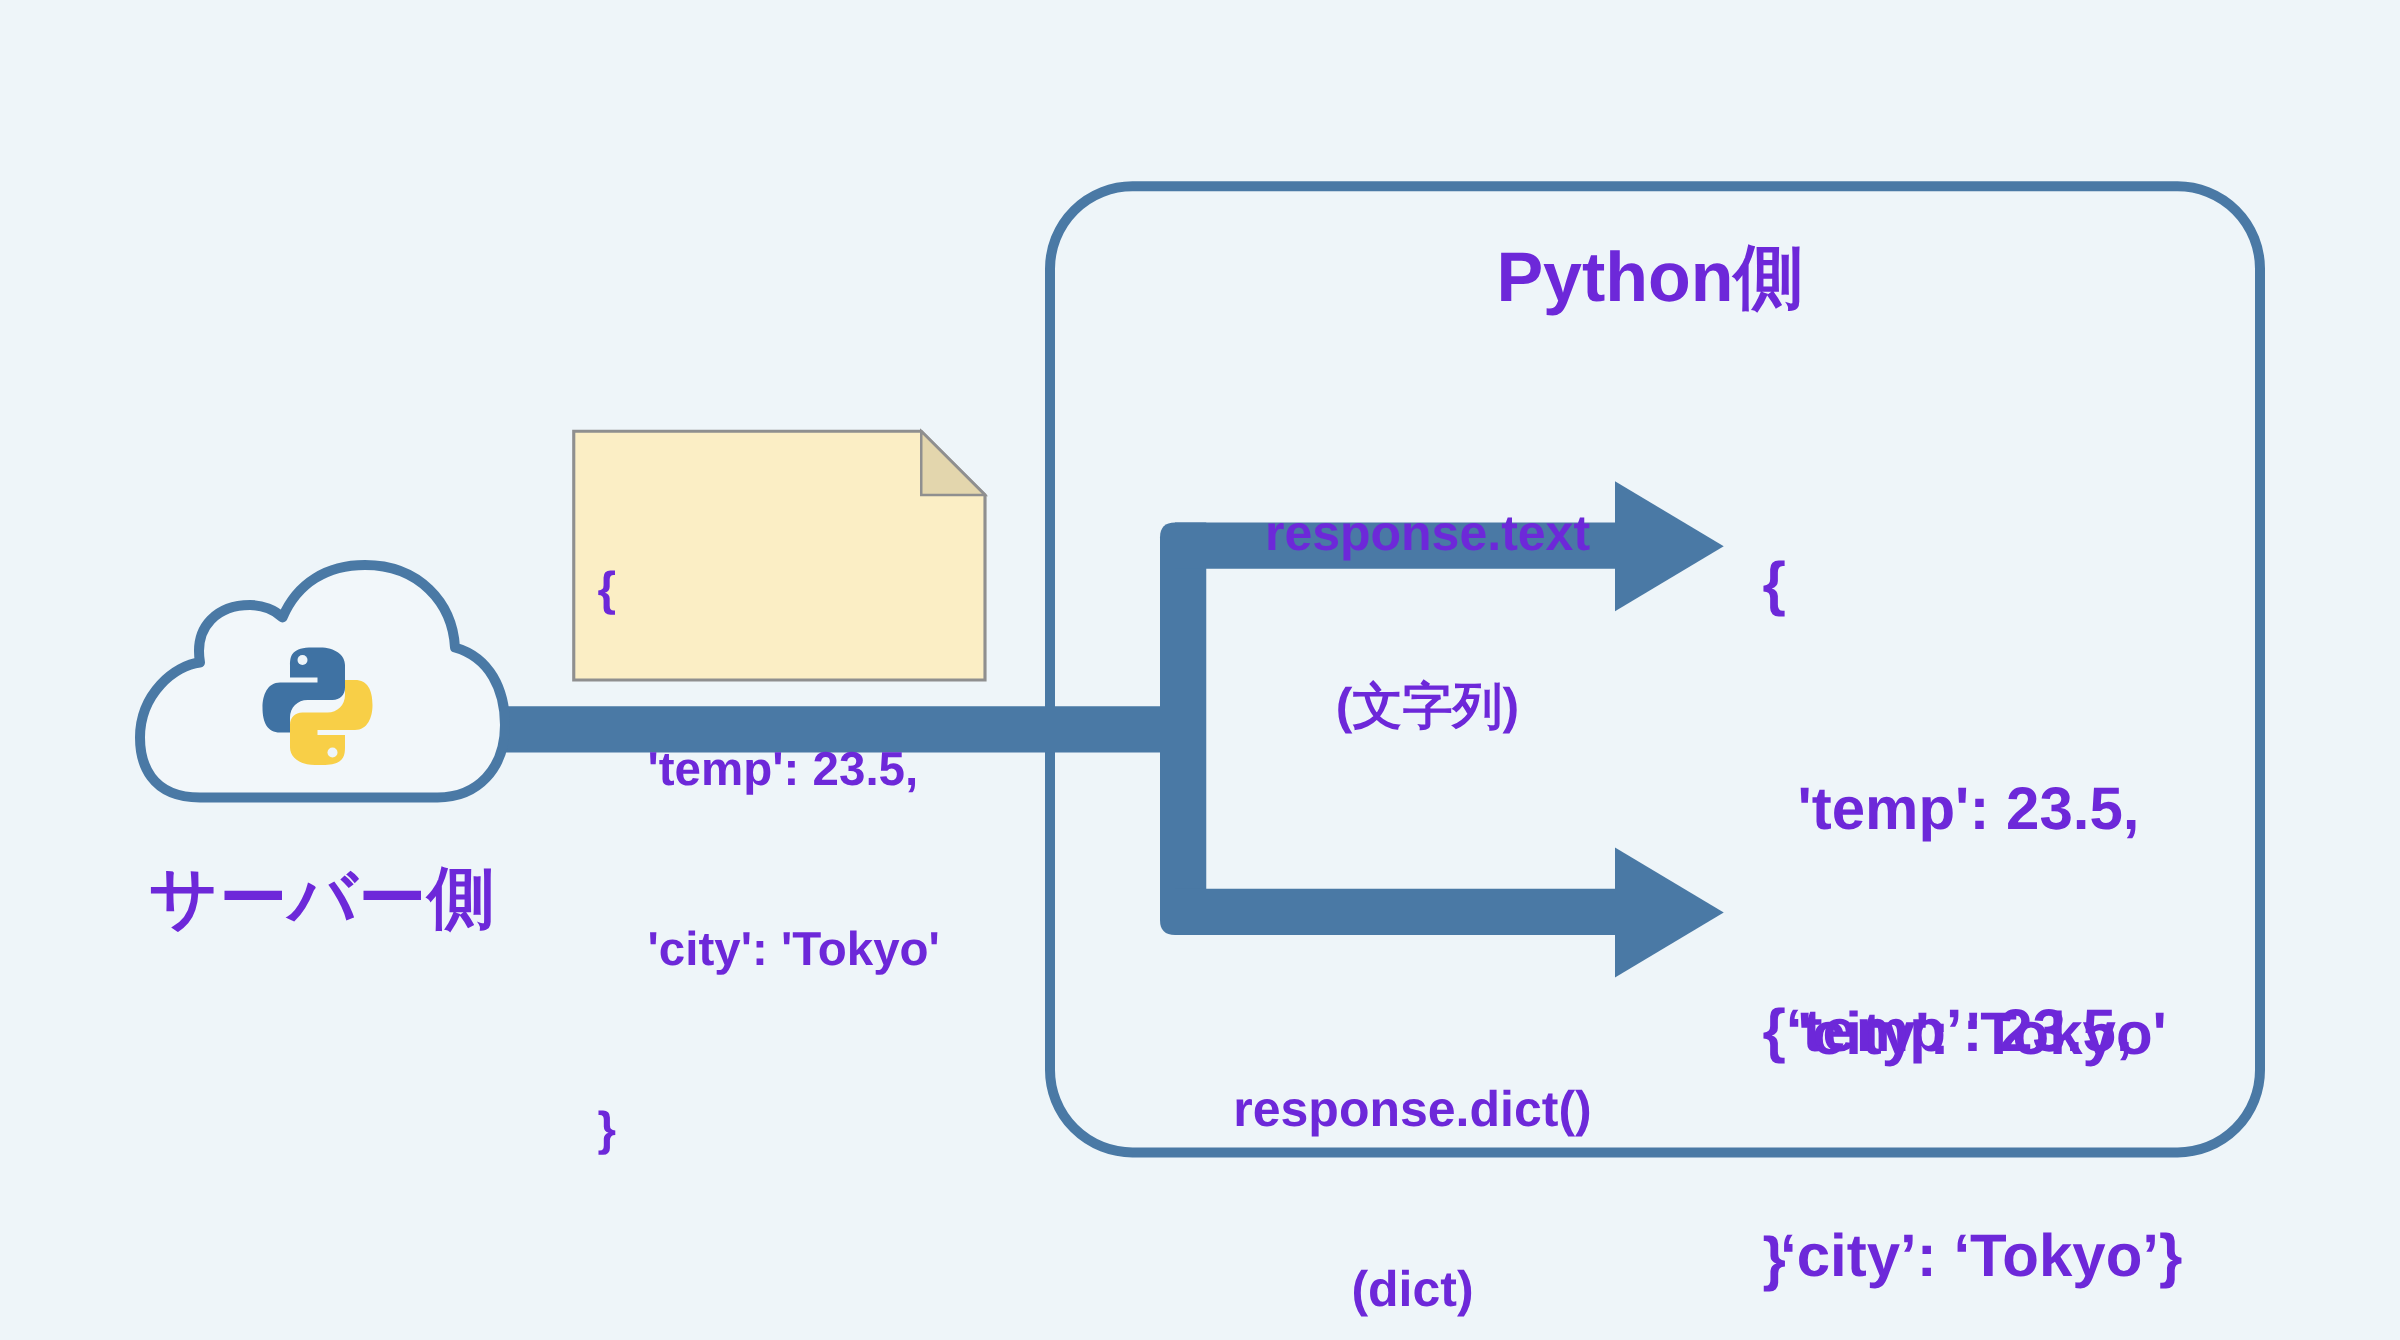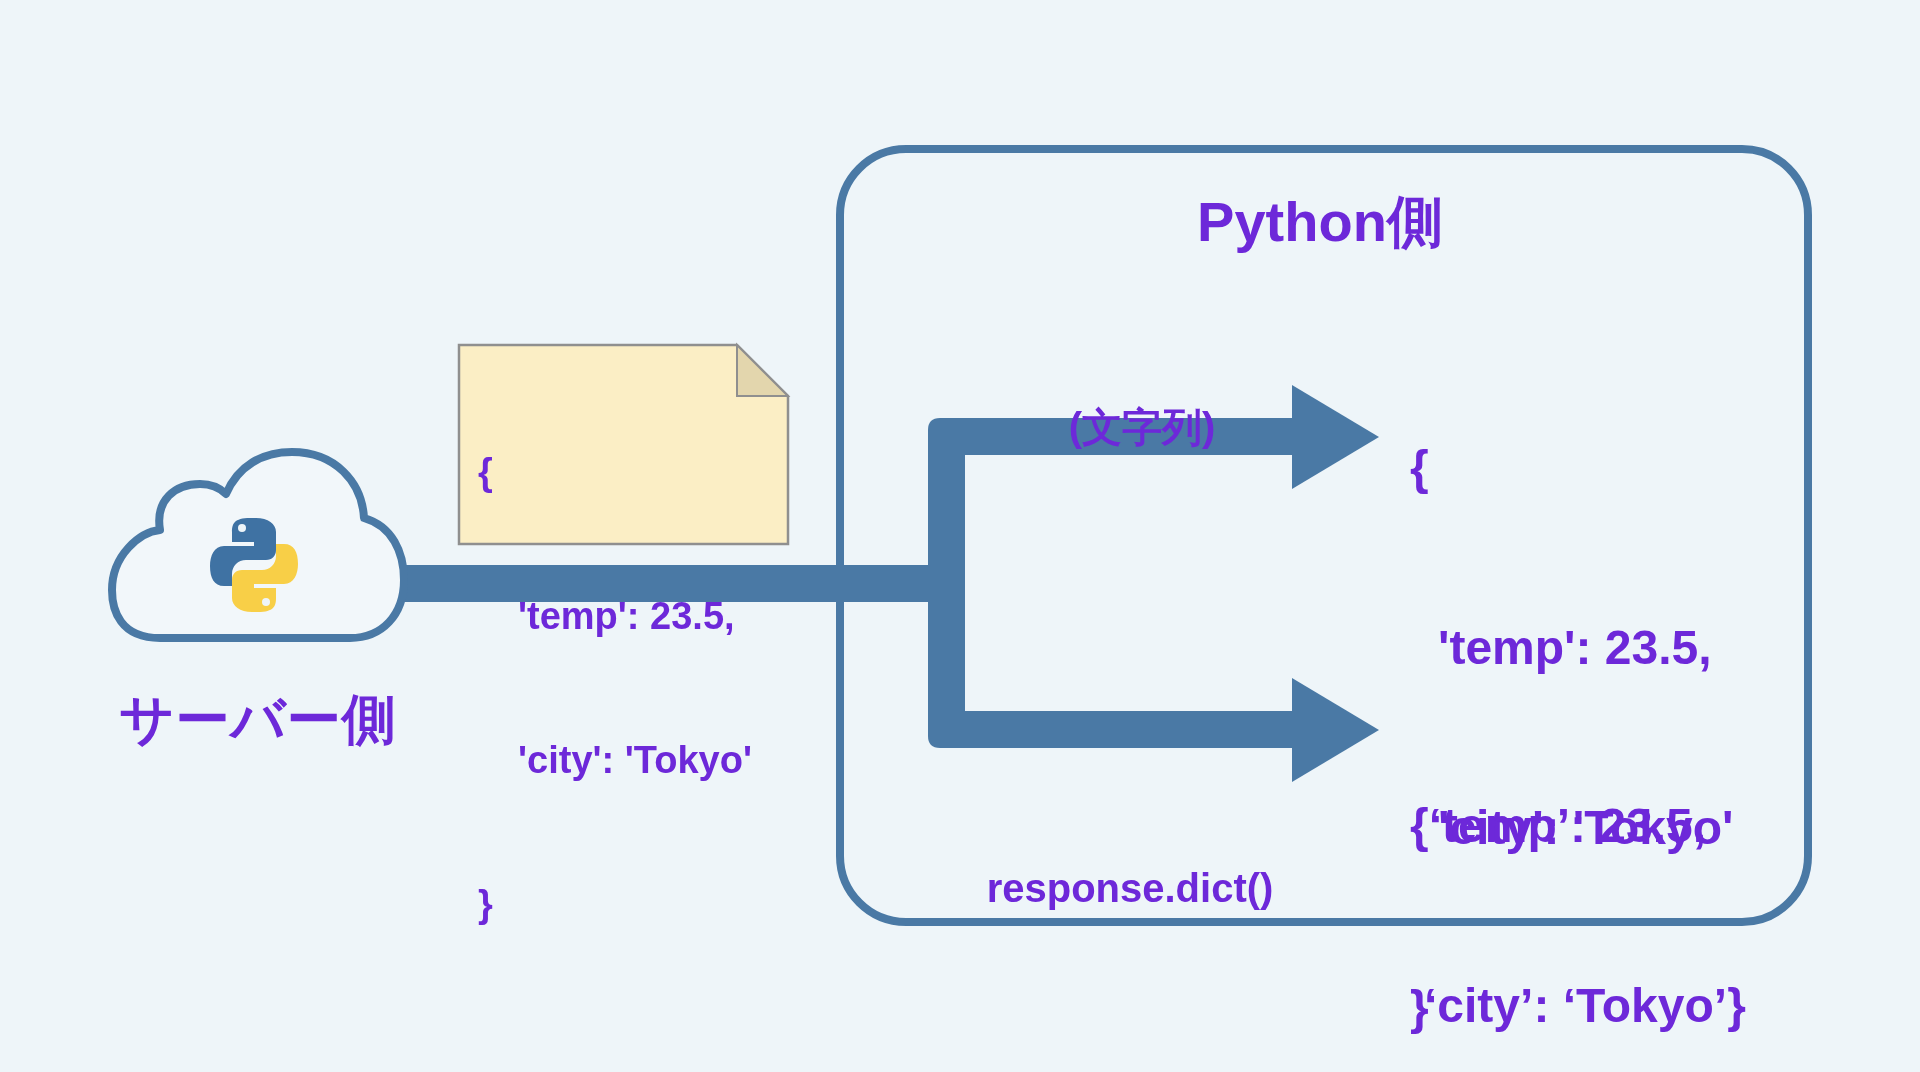--- a/index.html
+++ b/index.html
@@ -65,25 +65,27 @@
   <g>
     <path d="M459 345 L737 345 L788 396 L788 544 L459 544 Z" fill="#fbeec5" stroke="#8f8f8f" stroke-width="2.5"></path>
     <path d="M737 345 L737 396 L788 396 Z" fill="#e3d6ad" stroke="#8f8f8f" stroke-width="2"></path>
   </g>
 </svg>
 
 <div id="python-title" class="txt center">Python側</div>
 <div id="server-label" class="txt center">サーバー側</div>
 
 <div id="text-label" class="txt center">
+  <div>response.text</div>
   <div>(文字列)</div>
 </div>
 
 <div id="json-label" class="txt center">
   <div>response.dict()</div>
+  <div>(dict)</div>
 </div>
 
 <div id="note-text" class="txt">
   <div>{</div>
   <div class="indent">'temp': 23.5,</div>
   <div class="indent">'city': 'Tokyo'</div>
   <div>}</div>
 </div>
 
 <div id="str-text" class="txt">

